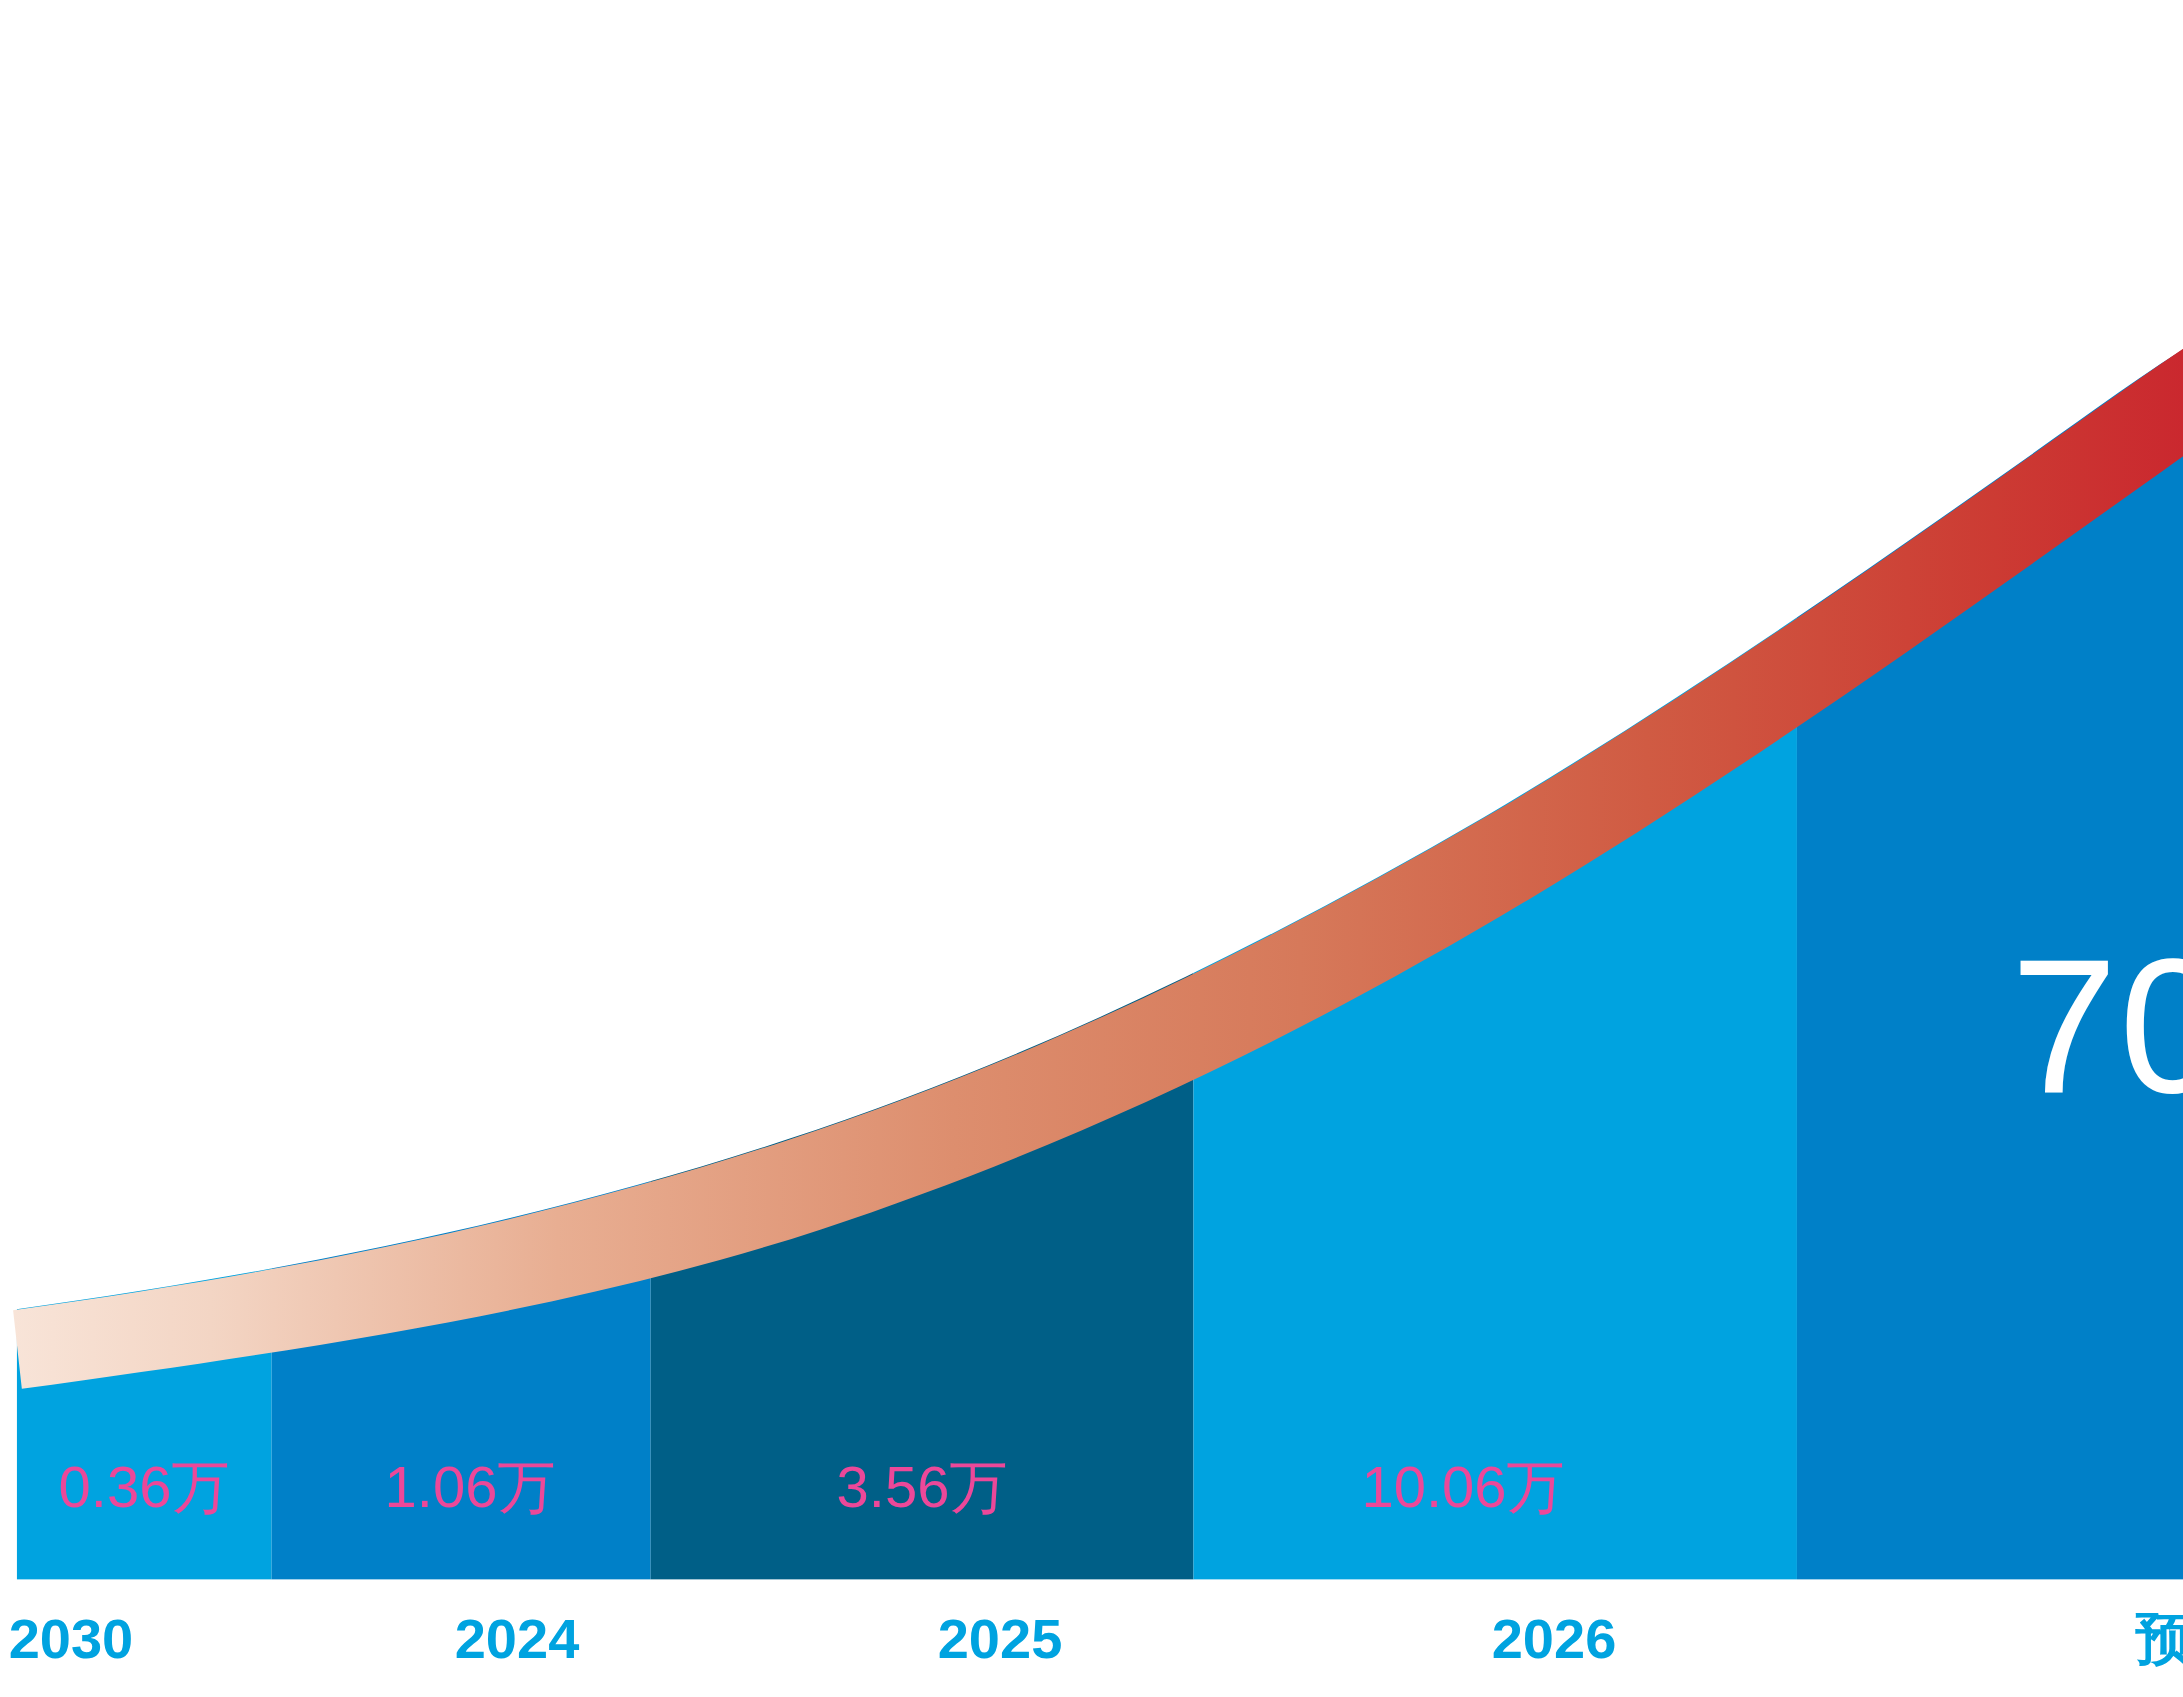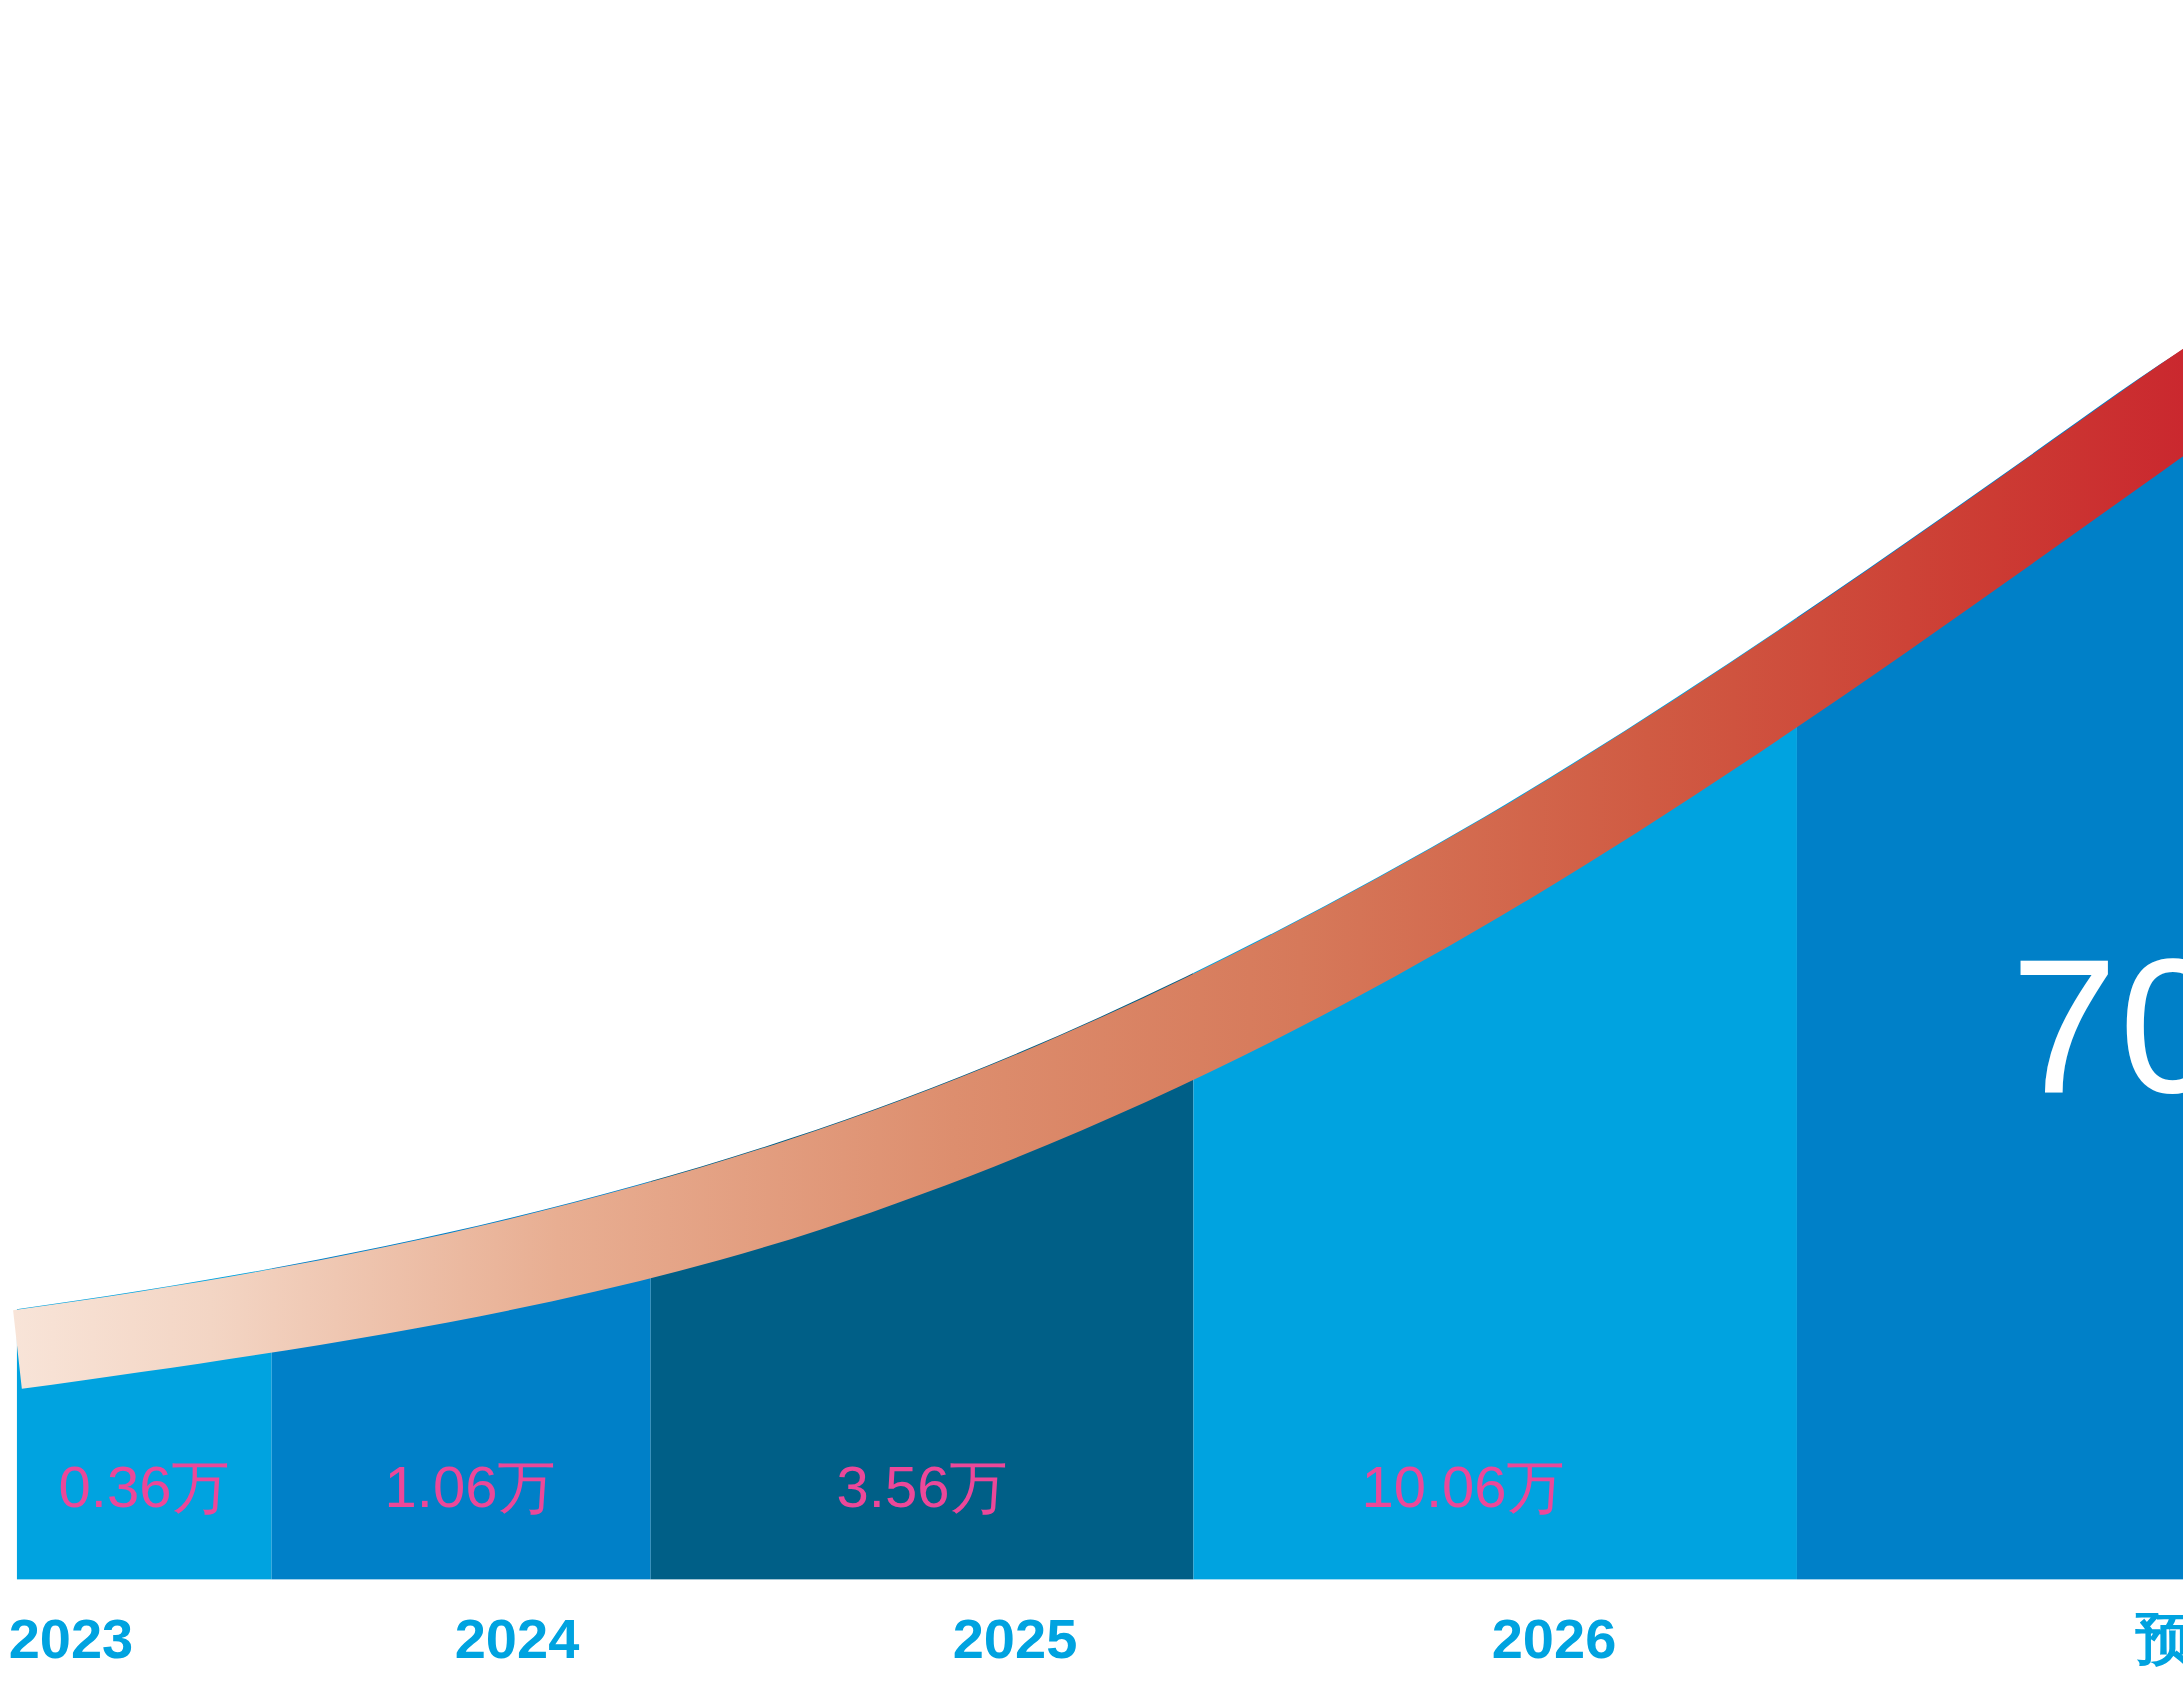--- a/index.html
+++ b/index.html
@@ -112,20 +112,20 @@
                A 110,110 0 0 1 5335,380 Z" fill="#C8102E"></path>
     </g>
   </svg>
 
   <div class="bar-value" id="bar-value-1" style="left:144px;  top:1458px;">0.36万</div>
   <div class="bar-value" id="bar-value-2" style="left:470px; top:1458px;">1.06万</div>
   <div class="bar-value" id="bar-value-3" style="left:922px; top:1458px;">3.56万</div>
   <div class="bar-value" id="bar-value-4" style="left:1463px; top:1458px;">10.06万</div>
   <div class="bar-value" id="bar-value-5" style="left:2216px; top:930px;">70万</div>
 
-  <div class="axis-label" id="axis-label-0">2023</div>
+  <div class="axis-label" id="axis-label-0">2030</div>
   <div class="axis-label" id="axis-label-1" style="left:489px;margin-left:28px;">2024</div>
-  <div class="axis-label" id="axis-label-2" style="left:1000px;margin-left:15px;">2025</div>
+  <div class="axis-label" id="axis-label-2" style="left:1000px;">2025</div>
   <div class="axis-label" id="axis-label-3" style="left:1554px;">2026</div>
   <div class="axis-label" id="axis-label-4" style="left:2338px;">预计2030年增长</div>
 
 </div>
 
 
 </body></html>

